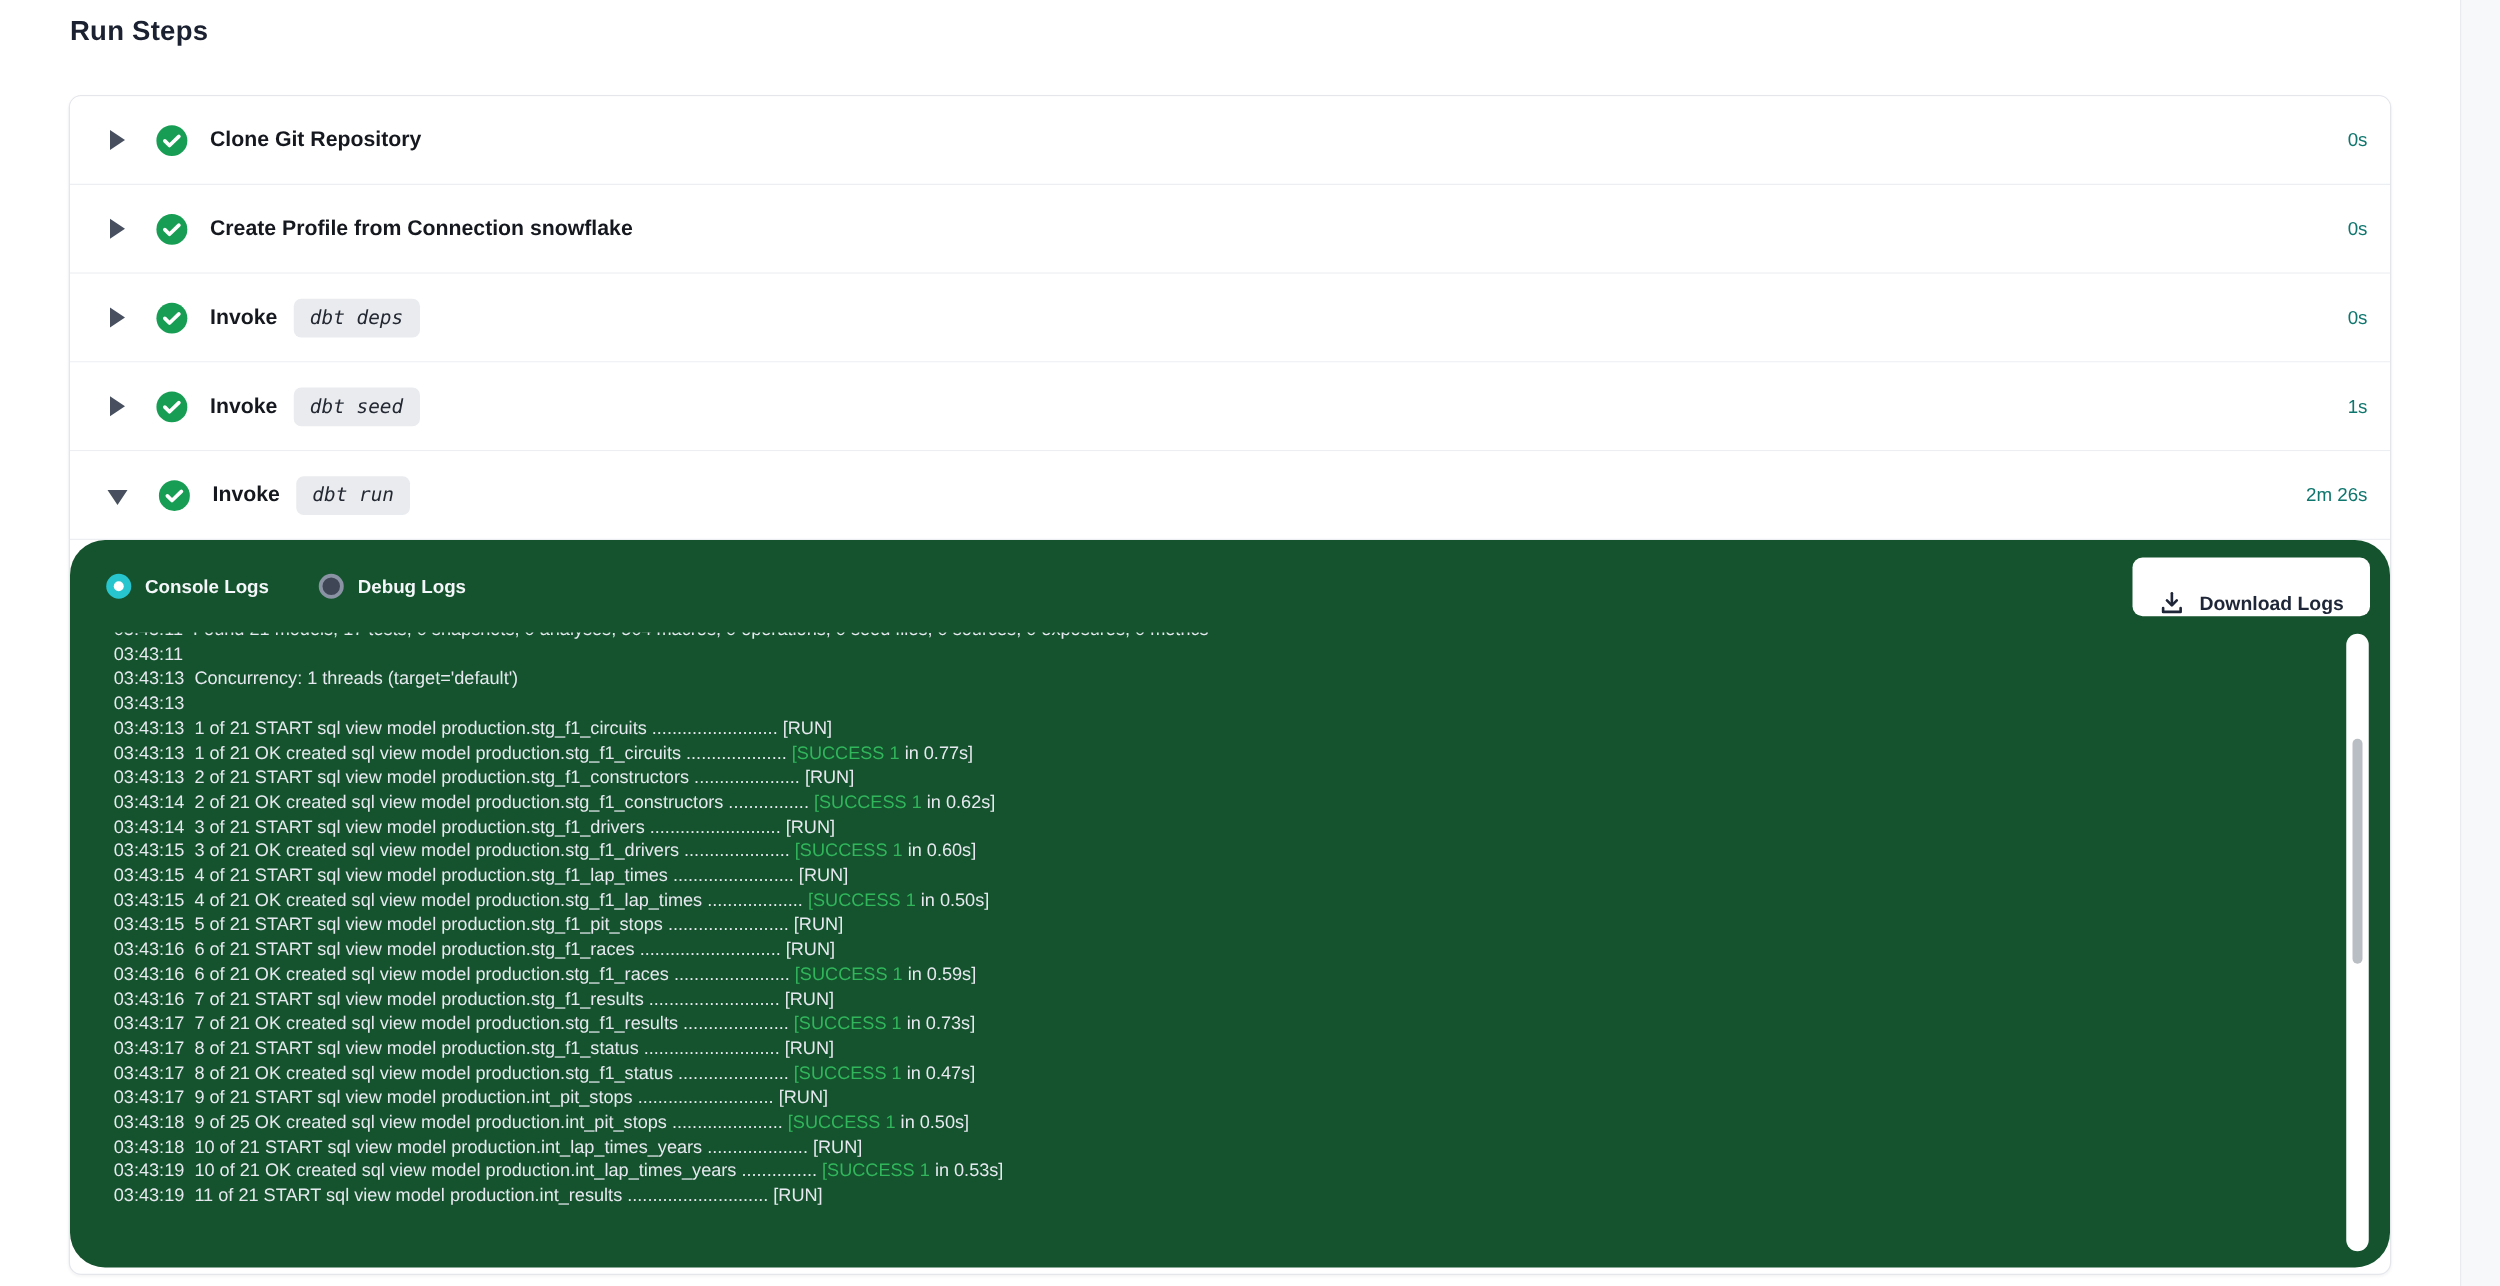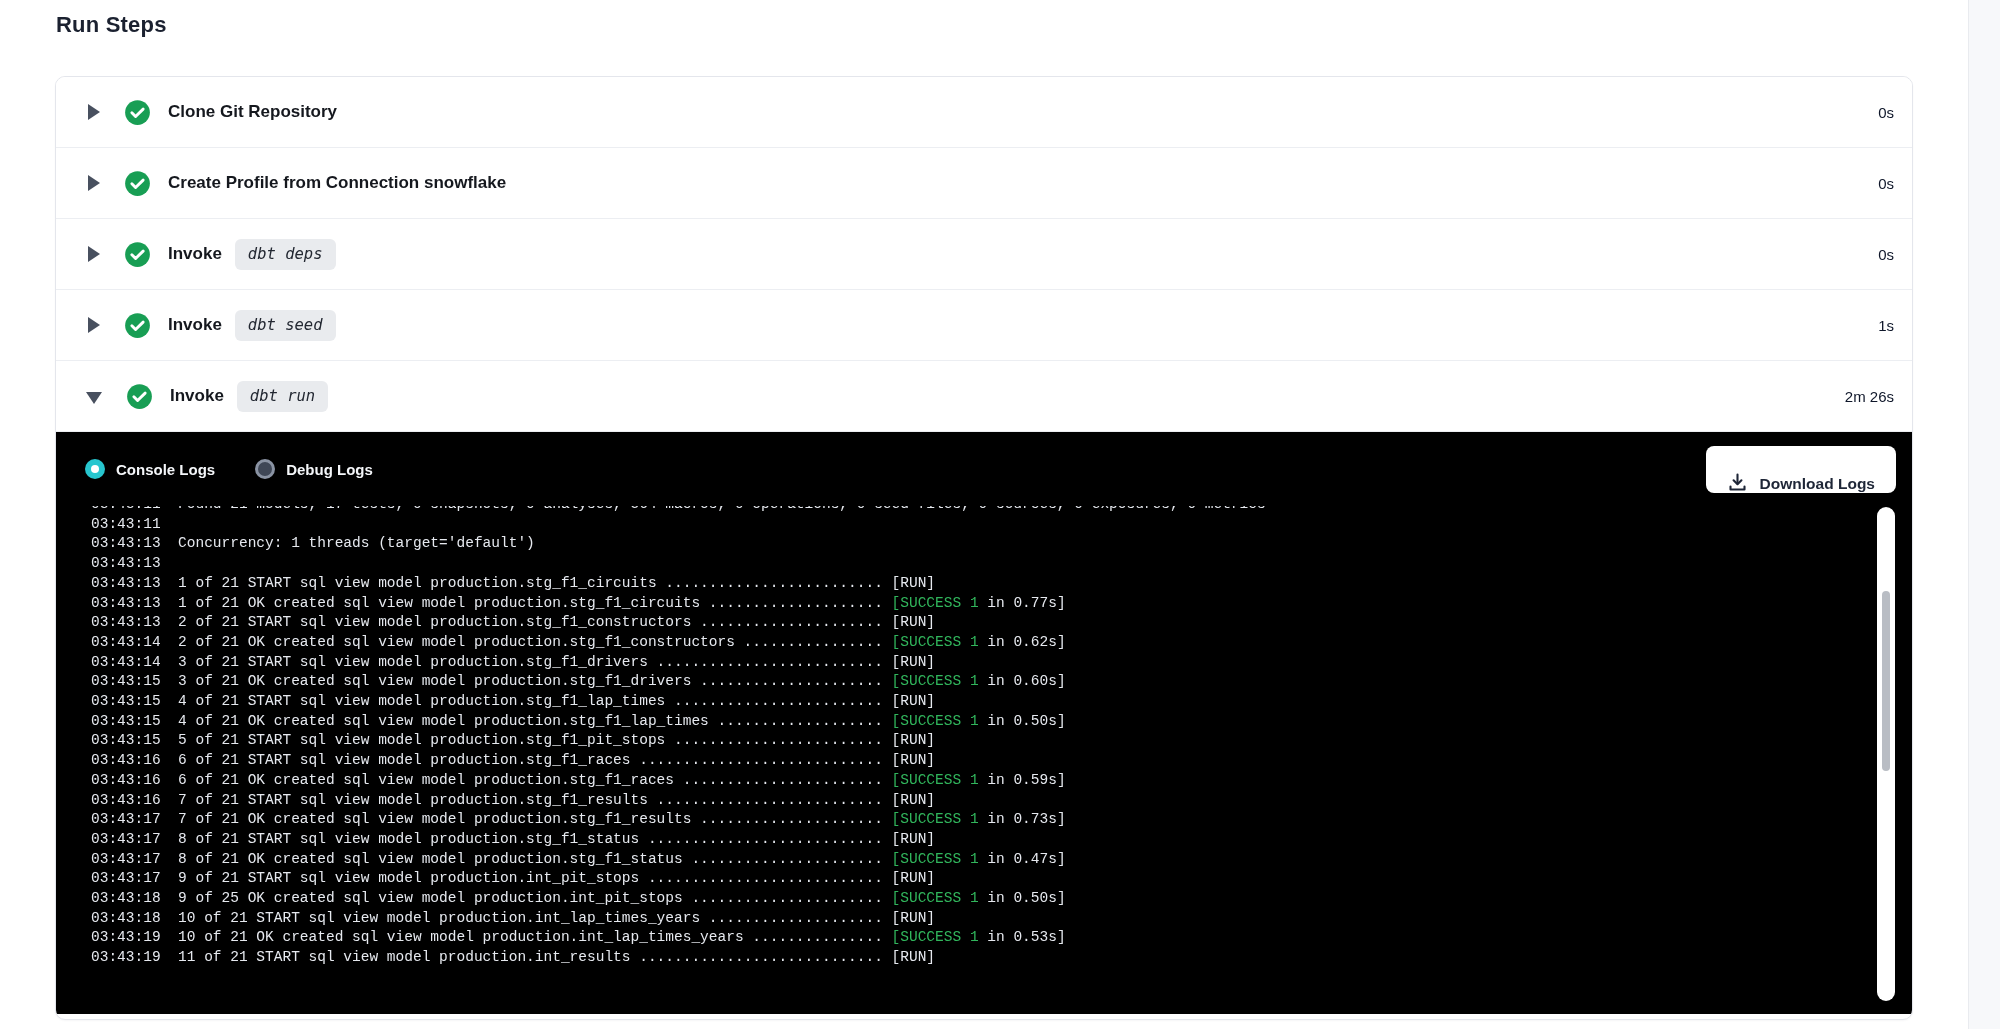--- a/index.html
+++ b/index.html
@@ -27,42 +27,42 @@
   .caret.down  { border-top:12px solid #48505f; border-left:8px solid transparent;
                  border-right:8px solid transparent; margin-top:3px; }
 
   .check-wrap { margin-left:24px; width:27px; height:27px; flex:0 0 auto; }
 
   .step-label { margin-left:17px; font-size:17px; font-weight:700; color:#15181e; }
   .cmd-badge { margin-left:13px; background:#e9ebee; color:#232832; border-radius:6px;
                padding:6px 13px 7px 13px; font-family:"DejaVu Sans Mono", monospace;
                font-size:15.5px;font-style:italic; }
   .spacer { flex:1; }
-  .step-duration { font-size:15px; color:#0f172a; }
+  .step-duration { font-size:15px; color:#0f766e; }
 
-  .console { position:relative; width:100%; height:582px; background:#000000; }
+  .console { position:relative; width:100%; height:582px; background:#14532d;border-radius:28px; }
   .console-header { height:74px; display:flex; align-items:center; padding:0 16px 0 29px; }
 
   .radio-item { display:flex; align-items:center; cursor:pointer; }
   .radio-item + .radio-item { margin-left:40px; }
   .radio-circle { width:20px; height:20px; border-radius:50%; position:relative; flex:0 0 auto; }
   .radio-circle.on { background:#27c6cf; }
   .radio-circle.on::after { content:""; position:absolute; left:6px; top:6px; width:8px; height:8px;
                             border-radius:50%; background:#ffffff; }
   .radio-circle.off { background:#3f4756; border:3px solid #8a93a3; }
   .radio-label { margin-left:11px; font-size:15px; font-weight:700; color:#f4f6f9; }
 
   .dl-btn { margin-left:auto; margin-right:0; height:47px; background:#ffffff; border:none;
             border-radius:8px; display:flex; align-items:flex-end; padding:0 21px; cursor:pointer;
             font-family:"Liberation Sans", sans-serif; }
   .dl-btn .dl-label { margin-left:12px; font-size:15.5px; font-weight:600; color:#1e2637; }
 
   .log-viewport { position:relative; margin-left:35px; height:508px; overflow:hidden; }
   .log-content { margin-top:-11px; }
-  .log-line { white-space:pre; font-family:Liberation Mono, monospace; font-size:14.5px;
+  .log-line { white-space:pre; font-family:Liberation Sans, sans-serif; font-size:14.5px;
               line-height:19.7px; color:#e6e9ef; }
   .log-line .ok { color:#31b65c; }
 
   .scrollbar-track { position:absolute; right:17px; top:75px; width:18px; height:494px;
                      background:#ffffff; border-radius:9px; }
   .scrollbar-thumb { position:absolute; left:5px; top:84px; width:8px; height:180px;
                      background:#b9bdc4; border-radius:4px; }
 </style>
 </head>
 <body>

